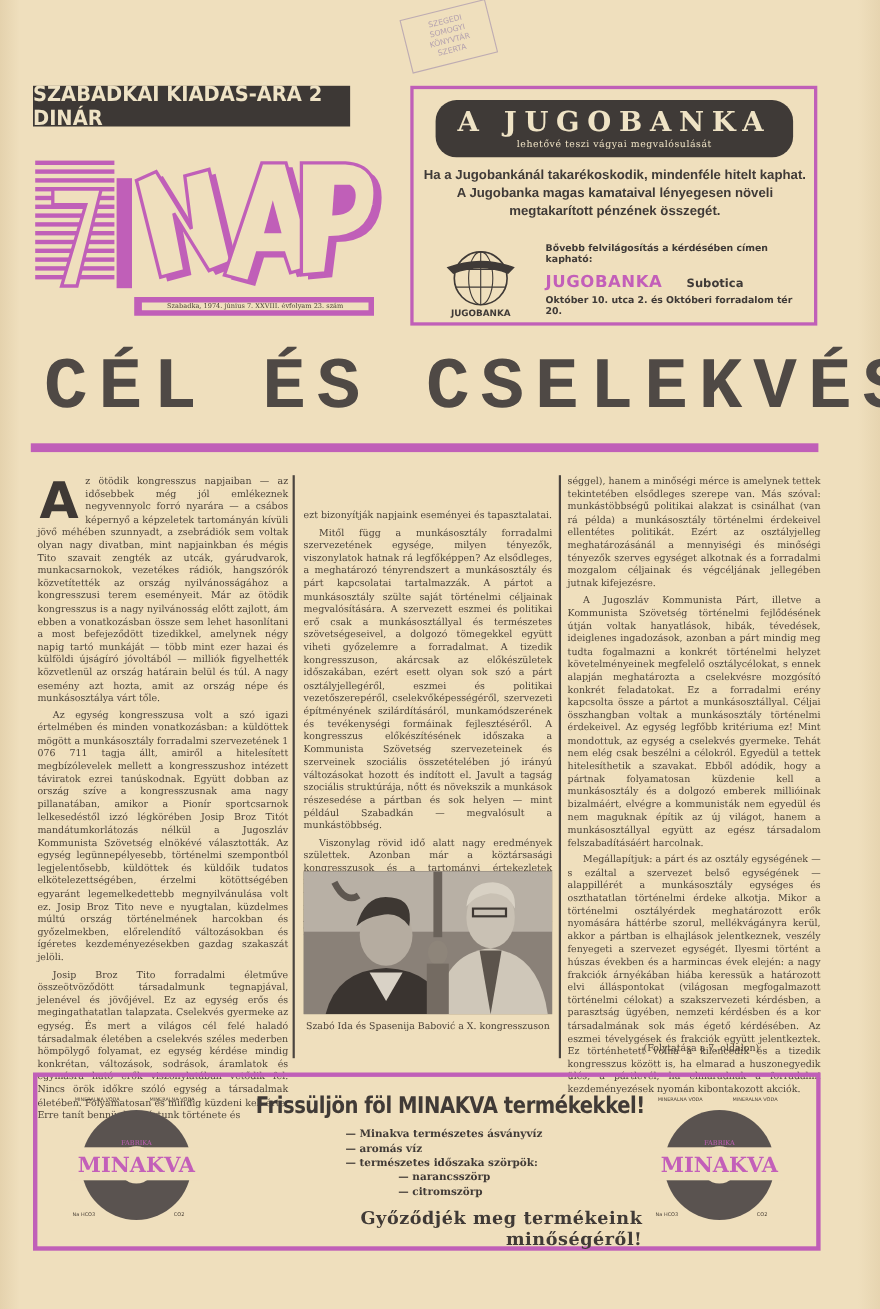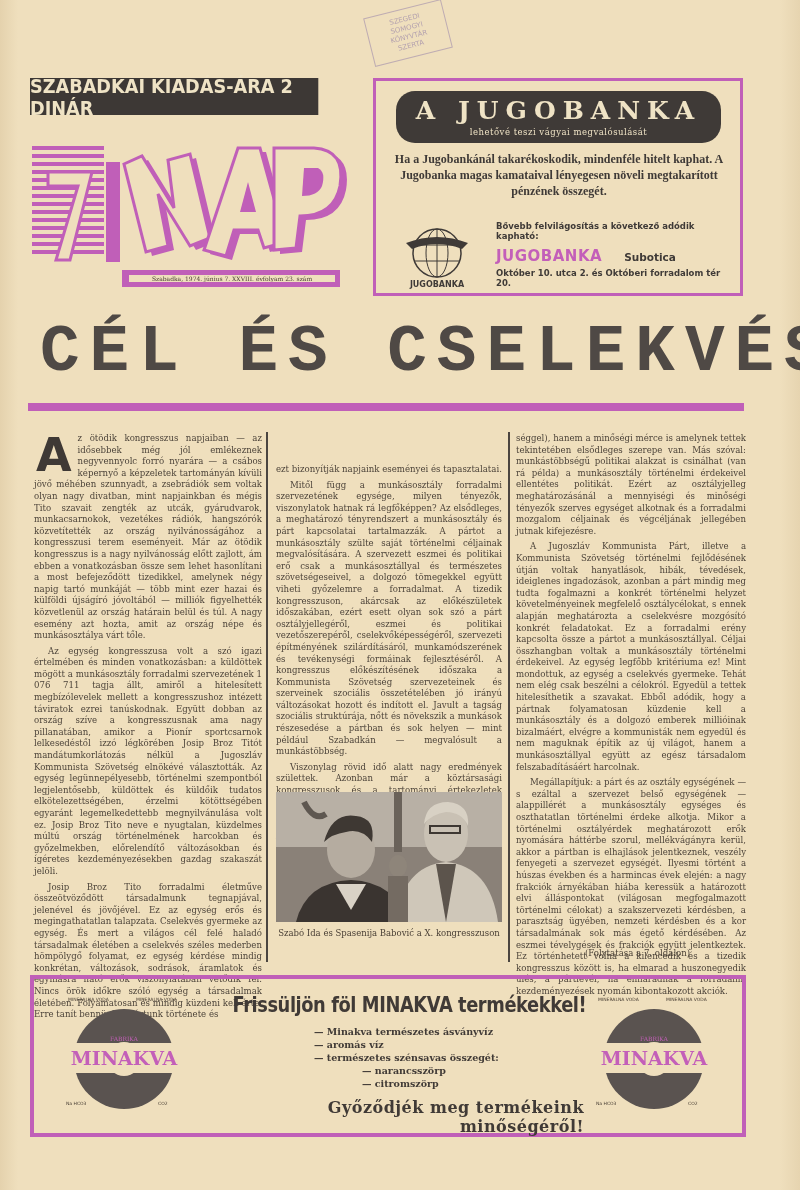--- a/index.html
+++ b/index.html
@@ -33,21 +33,21 @@
   }
   .jugo-title {
     position:absolute; left:20px; top:10px; width:325px; height:52px; background:#3f3a37; color:#efe3c5;
     text-align:center;
     border-radius:19px;
   }
   .jugo-title .t1 { font-size:25px; font-weight:bold; letter-spacing:7px; padding-top:5px; line-height:30px; }
   .jugo-title .t2 { font-size:8.5px; line-height:12px; letter-spacing:0.5px; }
   .jugo-body {
     position:absolute; left:8px; top:70px; width:350px; text-align:center;
-    font-family:Liberation Serif, serif; font-weight:bold; font-size:12px; line-height:16px; color:#3f3a37;
+    font-family:Liberation Sans, sans-serif; font-weight:bold; font-size:12px; line-height:16px; color:#3f3a37;
   }
   .jugo-globe { position:absolute; left:26px; top:140px; width:70px; height:68px; }
   .jugo-info { position:absolute; left:120px; top:140px; width:240px; font-family:"DejaVu Sans", sans-serif; font-weight:bold; color:#3f3a37; }
   .jugo-info .l1 { font-size:8.5px; }
   .jugo-info .l2 { margin-top:6px; display:flex; align-items:baseline; }
   .jugo-info .brand { font-size:15px; color:#c35fb9; letter-spacing:0.5px; font-weight:900; }
   .jugo-info .city { font-size:10.5px; margin-left:22px; }
   .jugo-info .l3 { font-size:8.5px; margin-top:3px; }
   .headline {
     left:40px; top:318px; width:720px; height:70px; font-family:Liberation Mono, monospace; font-weight:bold;
@@ -142,21 +142,21 @@
       <circle cx="35" cy="32" r="24" fill="none" stroke="#3f3a37" stroke-width="1.5"></circle>
       <ellipse cx="35" cy="32" rx="11" ry="24" fill="none" stroke="#3f3a37" stroke-width="1"></ellipse>
       <line x1="35" y1="8" x2="35" y2="56" stroke="#3f3a37" stroke-width="1"></line>
       <line x1="12" y1="24" x2="58" y2="24" stroke="#3f3a37" stroke-width="1"></line>
       <line x1="12" y1="40" x2="58" y2="40" stroke="#3f3a37" stroke-width="1"></line>
       <path d="M4,22 Q35,10 66,22 L60,28 Q35,18 10,28 Z" fill="#3f3a37"></path>
       <text x="35" y="66" font-size="8" text-anchor="middle" fill="#3f3a37" font-family="DejaVu Sans, sans-serif" font-weight="bold">JUGOBANKA</text>
     </svg>
   </div>
   <div class="jugo-info">
-    <div class="l1">Bővebb felvilágosítás a következő adódik kapható:</div>
+    <div class="l1">Bővebb felvilágosítás a kérdésében címen kapható:</div>
     <div class="l2">
       <span class="brand">JUGOBANKA</span>
       <span class="city">Subotica</span>
     </div>
     <div class="l3">Október 10. utca 2. és Októberi forradalom tér 20.</div>
   </div>
 </div>
 
 <div class="abs headline">CÉL ÉS CSELEKVÉS</div>
 <div class="abs head-rule"></div>
@@ -216,21 +216,21 @@
       <text x="60" y="72" font-size="19" text-anchor="middle" fill="#c35fb9" font-weight="bold" font-family="DejaVu Serif, serif">MINAKVA</text>
       <text x="2" y="112" font-size="4.5" fill="#4a4036" font-family="DejaVu Sans, sans-serif">Na HCO3</text>
       <text x="94" y="112" font-size="4.5" fill="#4a4036" font-family="DejaVu Sans, sans-serif">CO2</text>
     </svg>
   </div>
   <div class="mk-center">
     <div class="mk-title">Frissüljön föl MINAKVA termékekkel!</div>
     <div class="mk-list">
       <div>— Minakva természetes ásványvíz</div>
       <div>— aromás víz</div>
-      <div>— természetes szénsavas összegét:</div>
+      <div>— természetes időszaka szörpök:</div>
       <div class="sub">— narancsszörp</div>
       <div class="sub">— citromszörp</div>
     </div>
     <div class="mk-slogan">Győződjék meg termékeink minőségéről!</div>
   </div>
   <div class="mk-logo" style="left:560px;">
     <svg width="120" height="130" viewBox="0 0 120 130">
       <text x="4" y="8" font-size="4.5" fill="#4a4036" font-family="DejaVu Sans, sans-serif">MINERALNA VODA</text>
       <text x="72" y="8" font-size="4.5" fill="#4a4036" font-family="DejaVu Sans, sans-serif">MINERALNA VODA</text>
       <circle cx="60" cy="66" r="50" fill="#5a5350"></circle>

